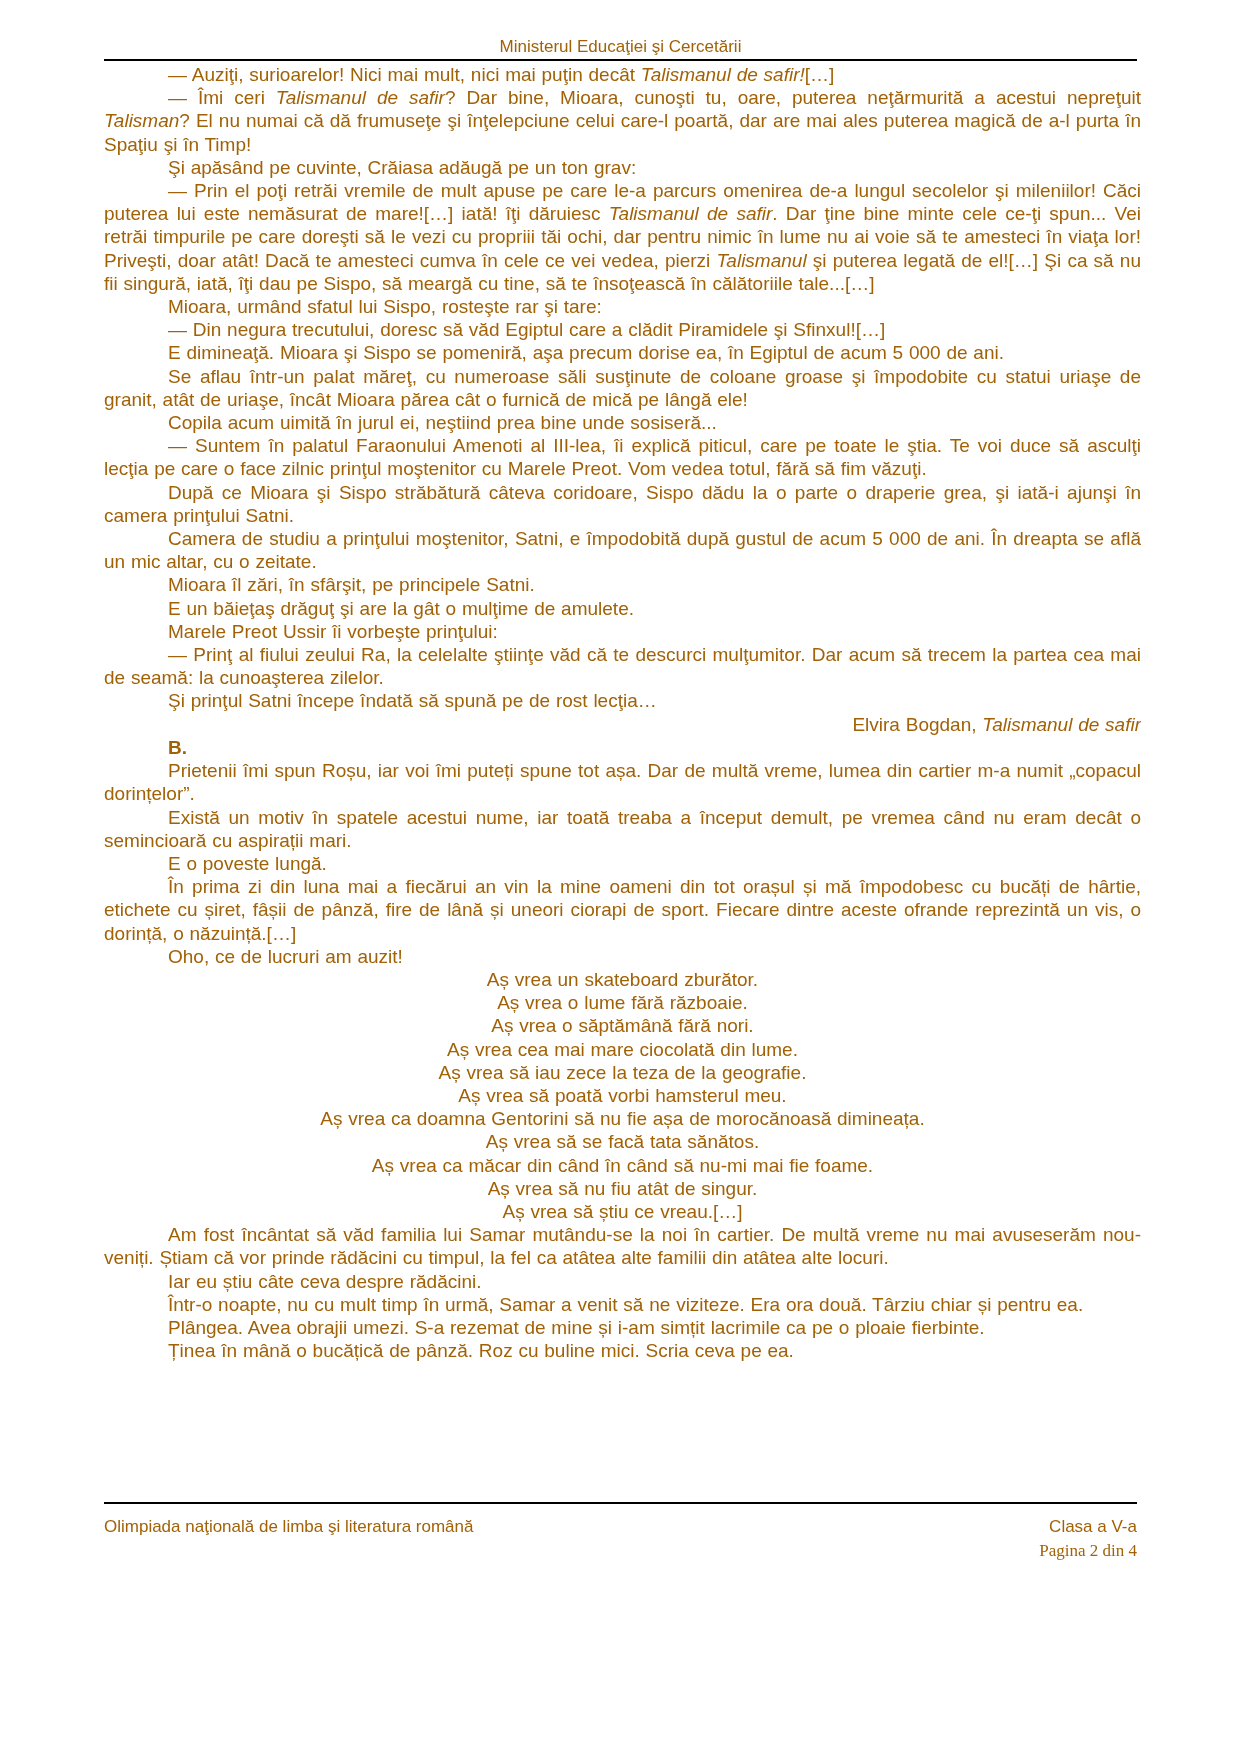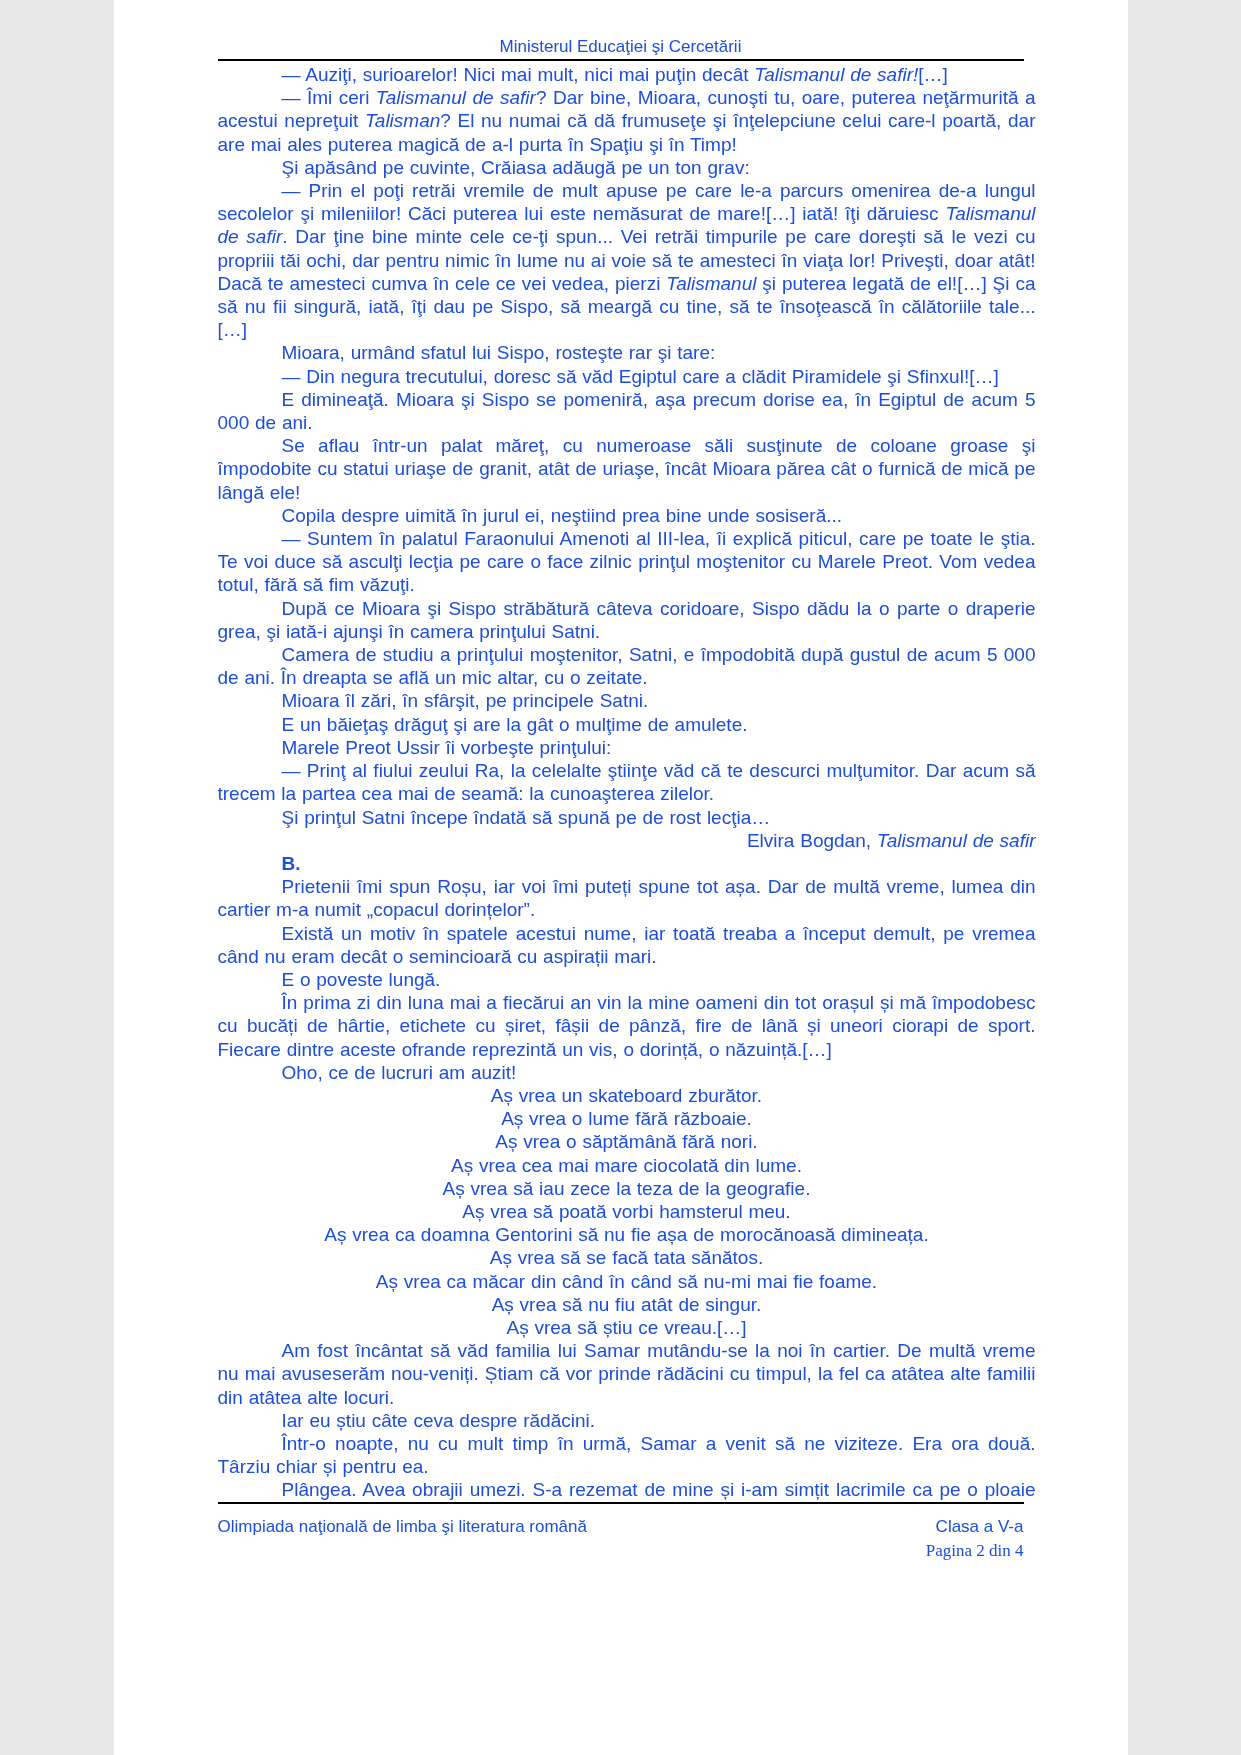--- a/index.html
+++ b/index.html
@@ -1,42 +1,42 @@
 <!DOCTYPE html>
 <html><head>
 <meta charset="utf-8">
 <style>
   * { margin: 0; padding: 0; box-sizing: border-box; }
   html, body { background: #e8e8e8; }
   .page {
     position: relative;
-    width: 1014px;
+    width: 1241px;
     height: 1755px;
     margin: 0 auto;
     background: #ffffff;
-    color: #1d4ed8;
+    color: #a16207;
     font-family: "Liberation Sans", sans-serif;
     overflow: hidden;
   }
   .header {
     position: absolute;
     top: 36px;
     left: 104px;
     right: 104px;
     text-align: center;
     font-size: 17px;
     line-height: 21px;
     padding-bottom: 2px;
     border-bottom: 2px solid #000;
   }
   .content {
     position: absolute;
     top: 63px;
     left: 104px;
-    right: 92px;
+    right: 100px;
     height: 1438px;
     overflow: hidden;
   }
   .content p {
     font-size: 19px;
     line-height: 23.2px;
     text-align: justify;
     text-indent: 64px;
     word-spacing: 0.5px;
   }
@@ -75,21 +75,21 @@
 
   <div class="content">
       <p class="justify"><span>— Auziţi, surioarelor! Nici mai mult, nici mai puţin decât </span><span style="font-style: italic;">Talismanul de safir!</span><span>[…]</span></p>
       <p class="justify"><span>— Îmi ceri </span><span style="font-style: italic;">Talismanul de safir</span><span>? Dar bine, Mioara, cunoşti tu, oare, puterea neţărmurită a acestui nepreţuit </span><span style="font-style: italic;">Talisman</span><span>? El nu numai că dă frumuseţe şi înţelepciune celui care-l poartă, dar are mai ales puterea magică de a-l purta în Spaţiu şi în Timp!</span></p>
       <p class="justify"><span>Şi apăsând pe cuvinte, Crăiasa adăugă pe un ton grav:</span></p>
       <p class="justify"><span>— Prin el poţi retrăi vremile de mult apuse pe care le-a parcurs omenirea de-a lungul secolelor şi mileniilor! Căci puterea lui este nemăsurat de mare![…] iată! îţi dăruiesc </span><span style="font-style: italic;">Talismanul de safir</span><span>. Dar ţine bine minte cele ce-ţi spun... Vei retrăi timpurile pe care doreşti să le vezi cu propriii tăi ochi, dar pentru nimic în lume nu ai voie să te amesteci în viaţa lor! Priveşti, doar atât! Dacă te amesteci cumva în cele ce vei vedea, pierzi </span><span style="font-style: italic;">Talismanul</span><span> şi puterea legată de el![…] Şi ca să nu fii singură, iată, îţi dau pe Sispo, să meargă cu tine, să te însoţească în călătoriile tale...[…]</span></p>
       <p class="justify"><span>Mioara, urmând sfatul lui Sispo, rosteşte rar şi tare:</span></p>
       <p class="justify"><span>— Din negura trecutului, doresc să văd Egiptul care a clădit Piramidele şi Sfinxul![…]</span></p>
       <p class="justify"><span>E dimineaţă. Mioara şi Sispo se pomeniră, aşa precum dorise ea, în Egiptul de acum 5 000 de ani.</span></p>
       <p class="justify"><span>Se aflau într-un palat măreţ, cu numeroase săli susţinute de coloane groase şi împodobite cu statui uriaşe de granit, atât de uriaşe, încât Mioara părea cât o furnică de mică pe lângă ele!</span></p>
-      <p class="justify"><span>Copila despre uimită în jurul ei, neştiind prea bine unde sosiseră...</span></p>
+      <p class="justify"><span>Copila acum uimită în jurul ei, neştiind prea bine unde sosiseră...</span></p>
       <p class="justify"><span>— Suntem în palatul Faraonului Amenoti al III-lea, îi explică piticul, care pe toate le ştia. Te voi duce să asculţi lecţia pe care o face zilnic prinţul moştenitor cu Marele Preot. Vom vedea totul, fără să fim văzuţi.</span></p>
       <p class="justify"><span>După ce Mioara şi Sispo străbătură câteva coridoare, Sispo dădu la o parte o draperie grea, şi iată-i ajunşi în camera prinţului Satni.</span></p>
       <p class="justify"><span>Camera de studiu a prinţului moştenitor, Satni, e împodobită după gustul de acum 5 000 de ani. În dreapta se află un mic altar, cu o zeitate.</span></p>
       <p class="justify"><span>Mioara îl zări, în sfârşit, pe principele Satni.</span></p>
       <p class="justify"><span>E un băieţaş drăguţ şi are la gât o mulţime de amulete.</span></p>
       <p class="justify"><span>Marele Preot Ussir îi vorbeşte prinţului:</span></p>
       <p class="justify"><span>— Prinţ al fiului zeului Ra, la celelalte ştiinţe văd că te descurci mulţumitor. Dar acum să trecem la partea cea mai de seamă: la cunoaşterea zilelor.</span></p>
       <p class="justify"><span>Şi prinţul Satni începe îndată să spună pe de rost lecţia…</span></p>
       <p class="right"><span>Elvira Bogdan, </span><span style="font-style: italic;">Talismanul de safir</span></p>
       <p class="justify"><span style="font-weight: bold;">B.</span></p>

